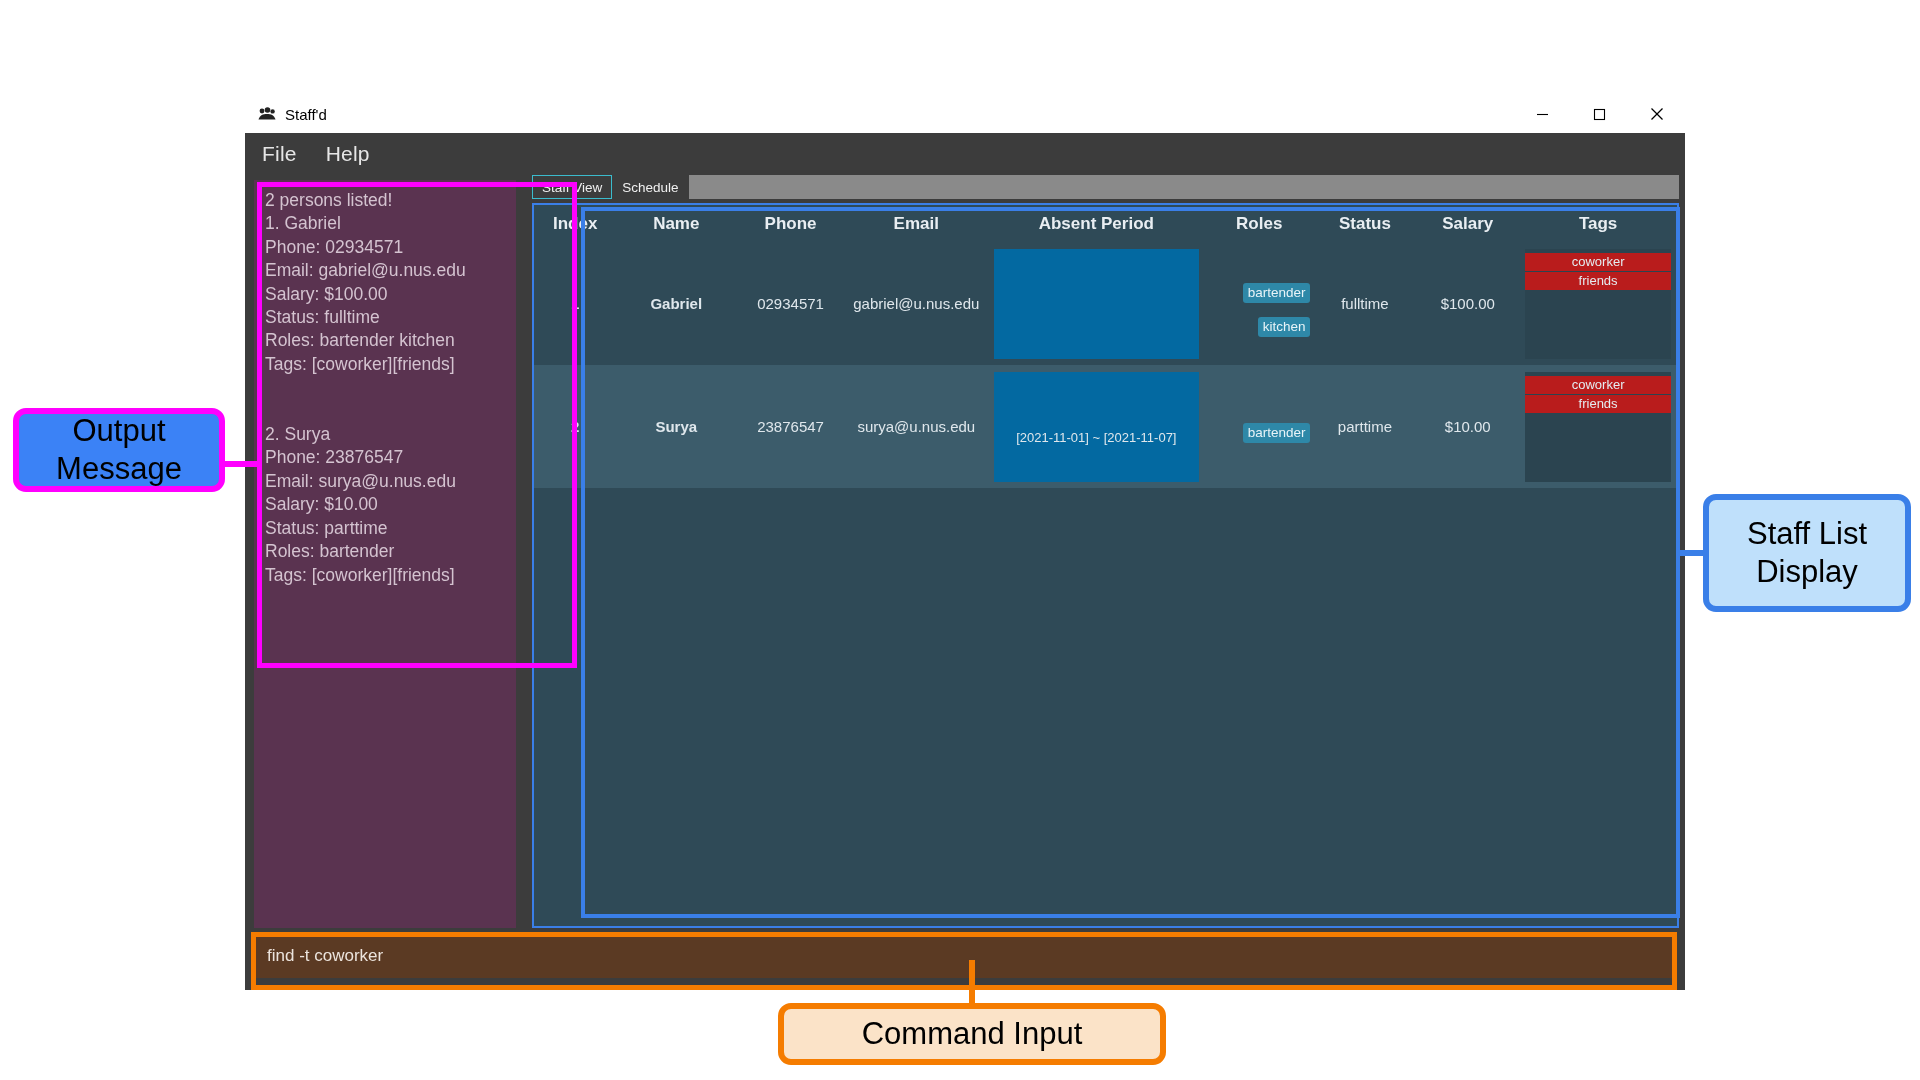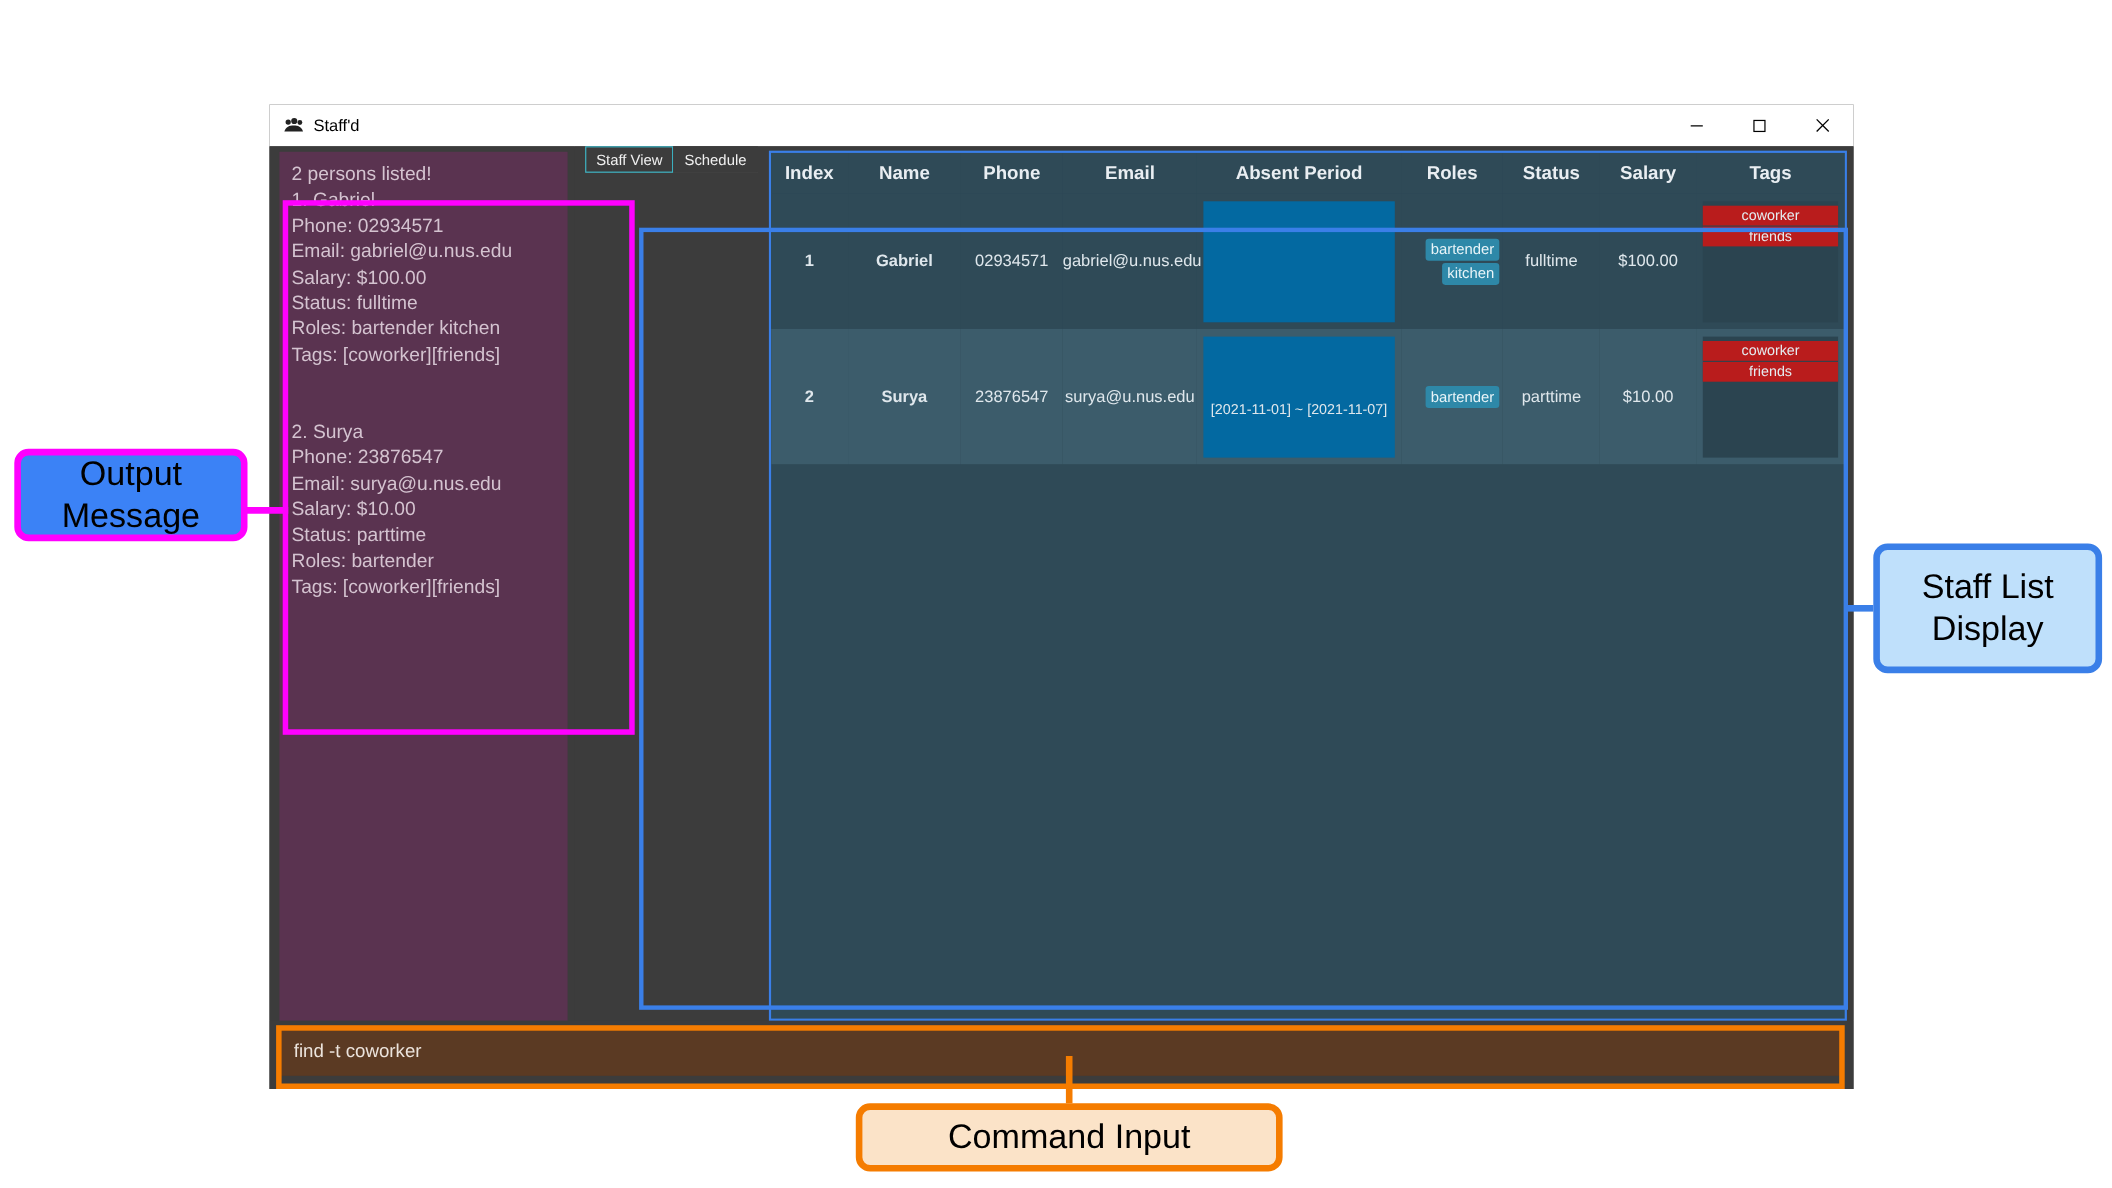--- a/index.html
+++ b/index.html
@@ -67,21 +67,21 @@
     line-height: 23.4px;
     padding: 9px 16px 0 11px;
     white-space: pre-wrap;
     overflow: hidden;
   }
 
   
   .right-pane {
     flex: 1; min-width: 0;
     background: #3c3c3c;
-    display: flex; flex-direction: row;
+    display: flex; flex-direction: column;
     padding: 0 6px 0 0;
   }
 
   .tabstrip {
     height: 24px; flex: none;
     background: #8a8a8a;
     display: flex; align-items: stretch;
     margin-left: 10px;
   }
   .tab {
@@ -139,20 +139,21 @@
   .absent-text { font-size: 13px; color: #dfe7ec; }
 
   .chipstack { display: flex; flex-direction: column; align-items: flex-end; gap: 2px; padding-right: 3px; }
   .chip-role {
     background: #2e88a8;
     color: #e8f4f8;
     font-size: 13.5px;
     padding: 2px 5px 3px;
     border-radius: 3px;
     display: inline-block;
+    margin-top: 12px;
   }
   .tagbox {
     background: #2b4450;
     margin: 6px;
     height: 110px;
     display: flex; flex-direction: column;
     align-items: center; gap: 1px;
     padding-top: 4px;
   }
   .chip-tag {
@@ -236,20 +237,24 @@
         </div>
         <div class="win-btn">
           <svg width="14" height="14" viewBox="0 0 14 14">
               <line x1="1.5" y1="1.5" x2="12.5" y2="12.5" stroke="#000" stroke-width="1.2"></line>
               <line x1="12.5" y1="1.5" x2="1.5" y2="12.5" stroke="#000" stroke-width="1.2"></line>
             </svg>
         </div>
       </div>
     </div>
 
+    <div class="menubar">
+      <span class="menu-item">File</span>
+      <span class="menu-item">Help</span>
+    </div>
 
     <div class="app-body">
 
       <div class="left-pane">
         <div class="result-box">2 persons listed!
 1. Gabriel
 Phone: 02934571
 Email: gabriel@u.nus.edu
 Salary: $100.00
 Status: fulltime

